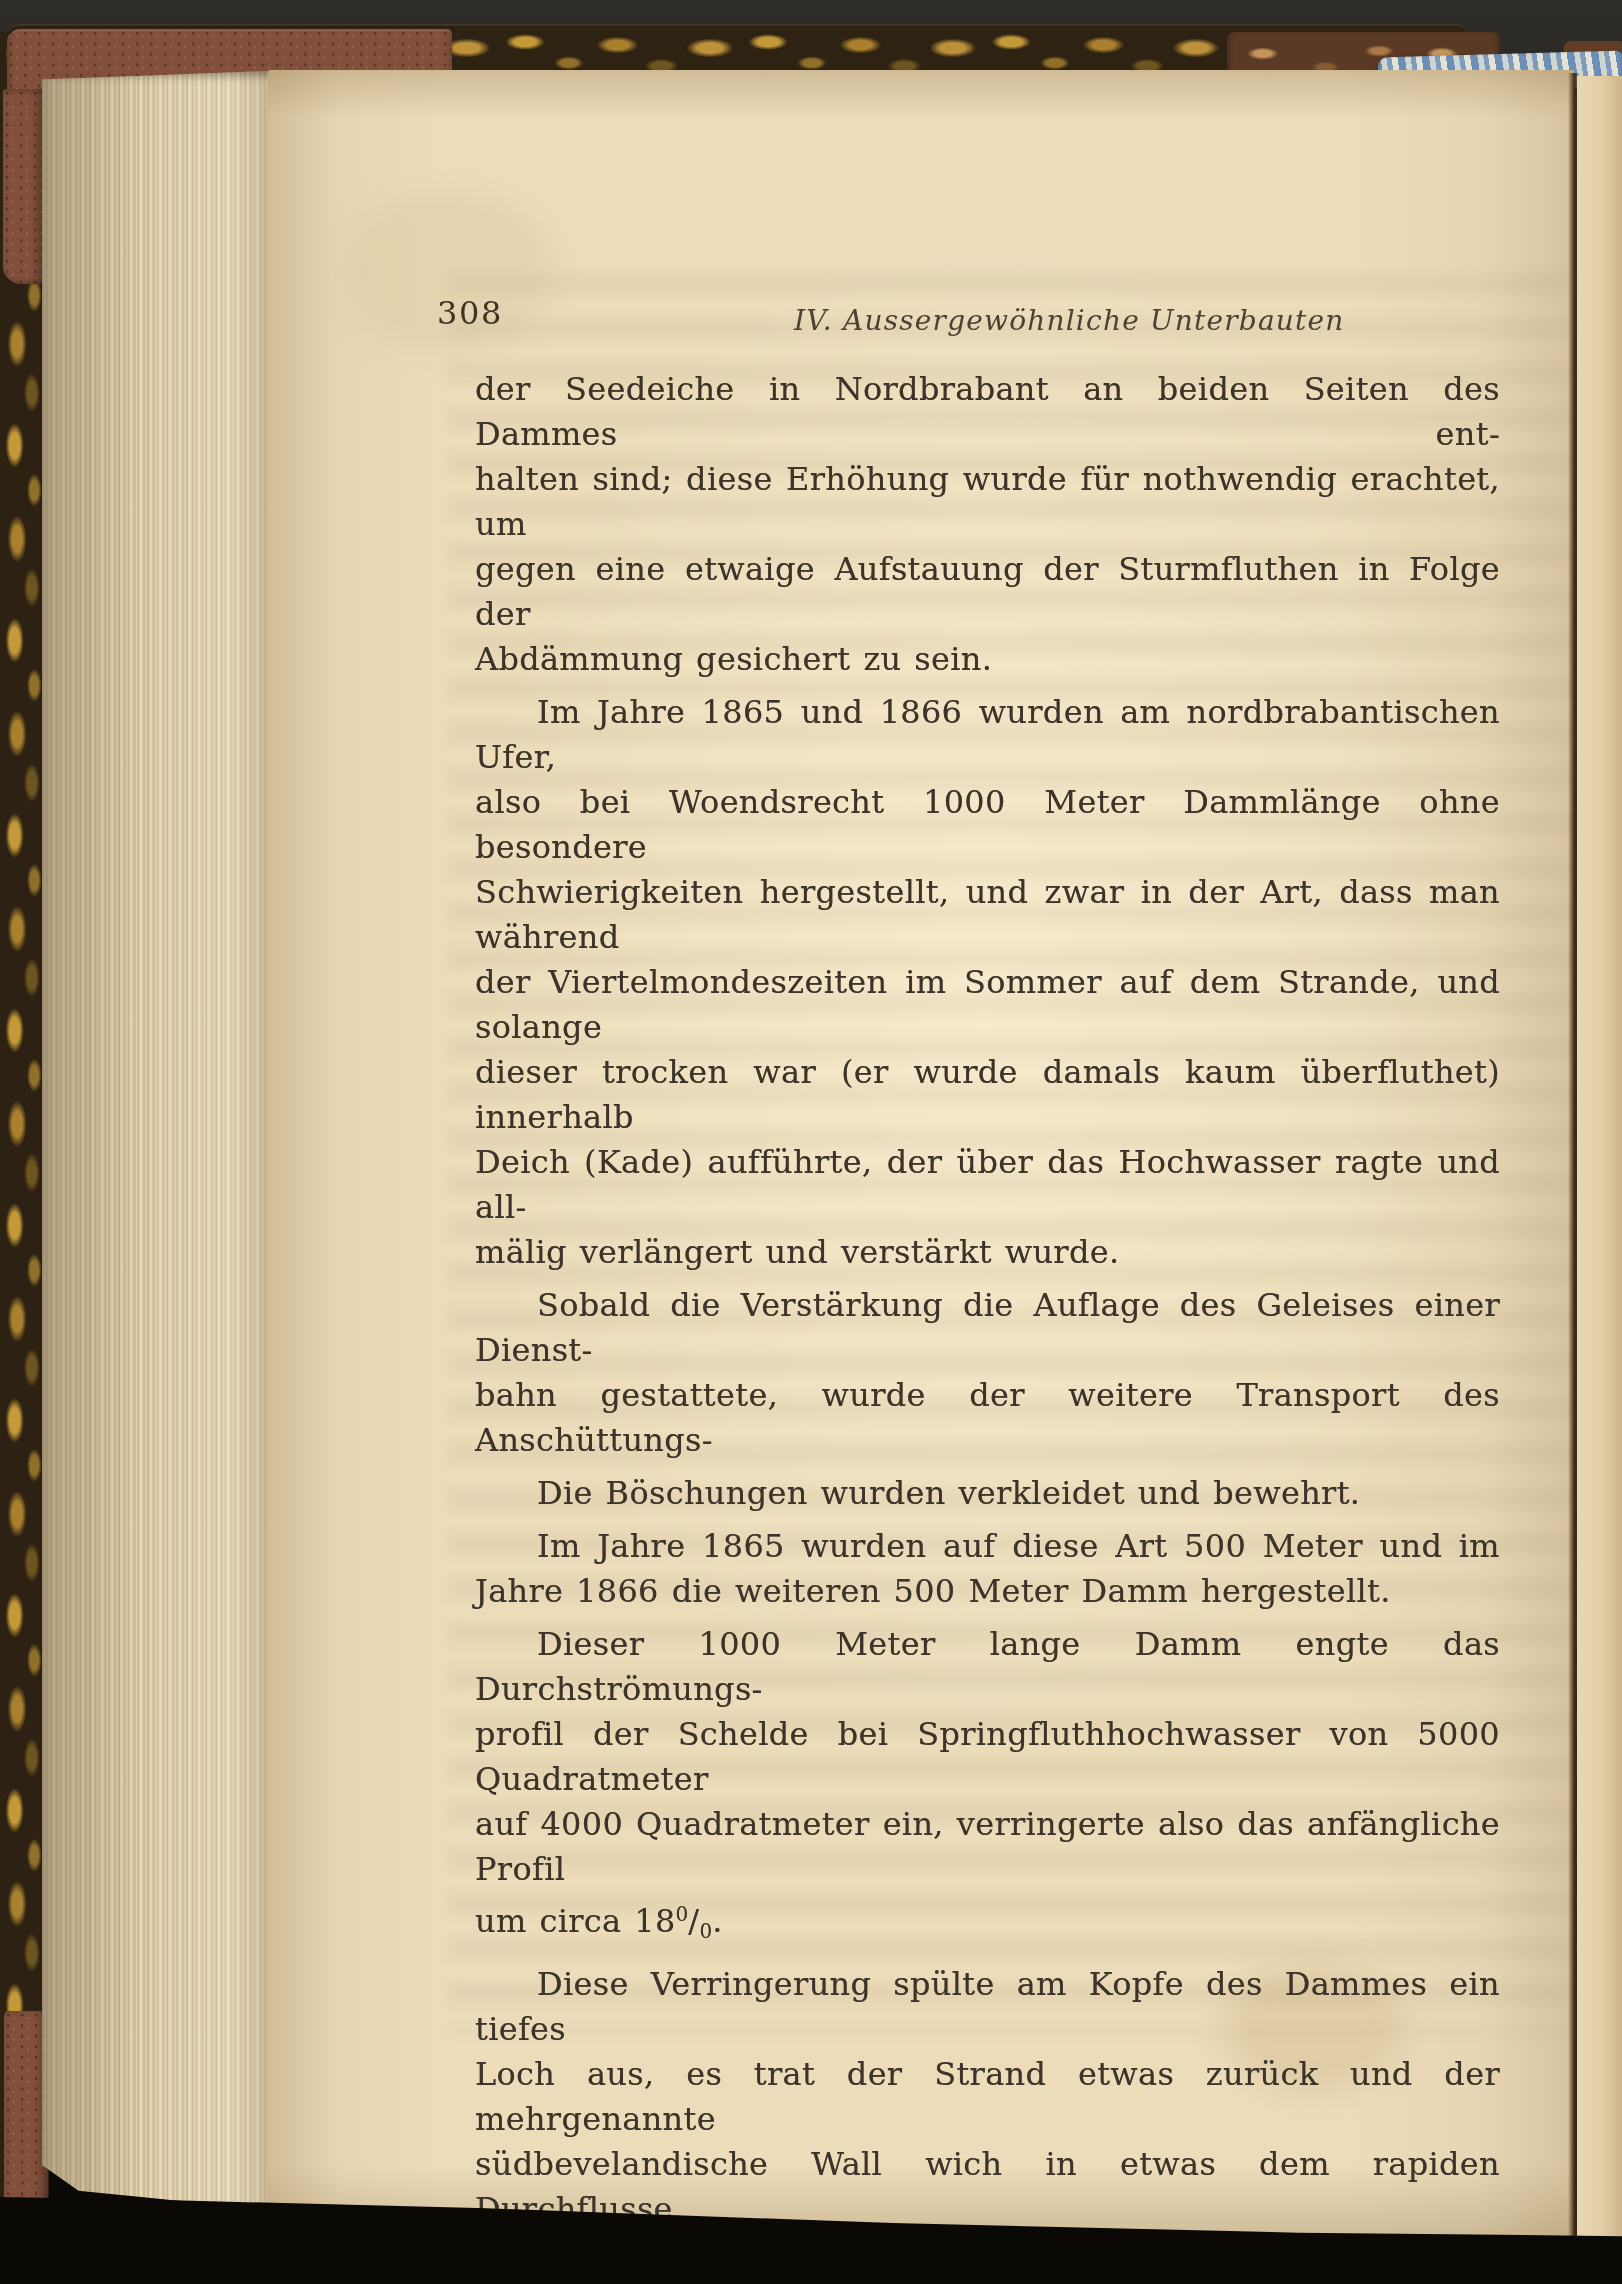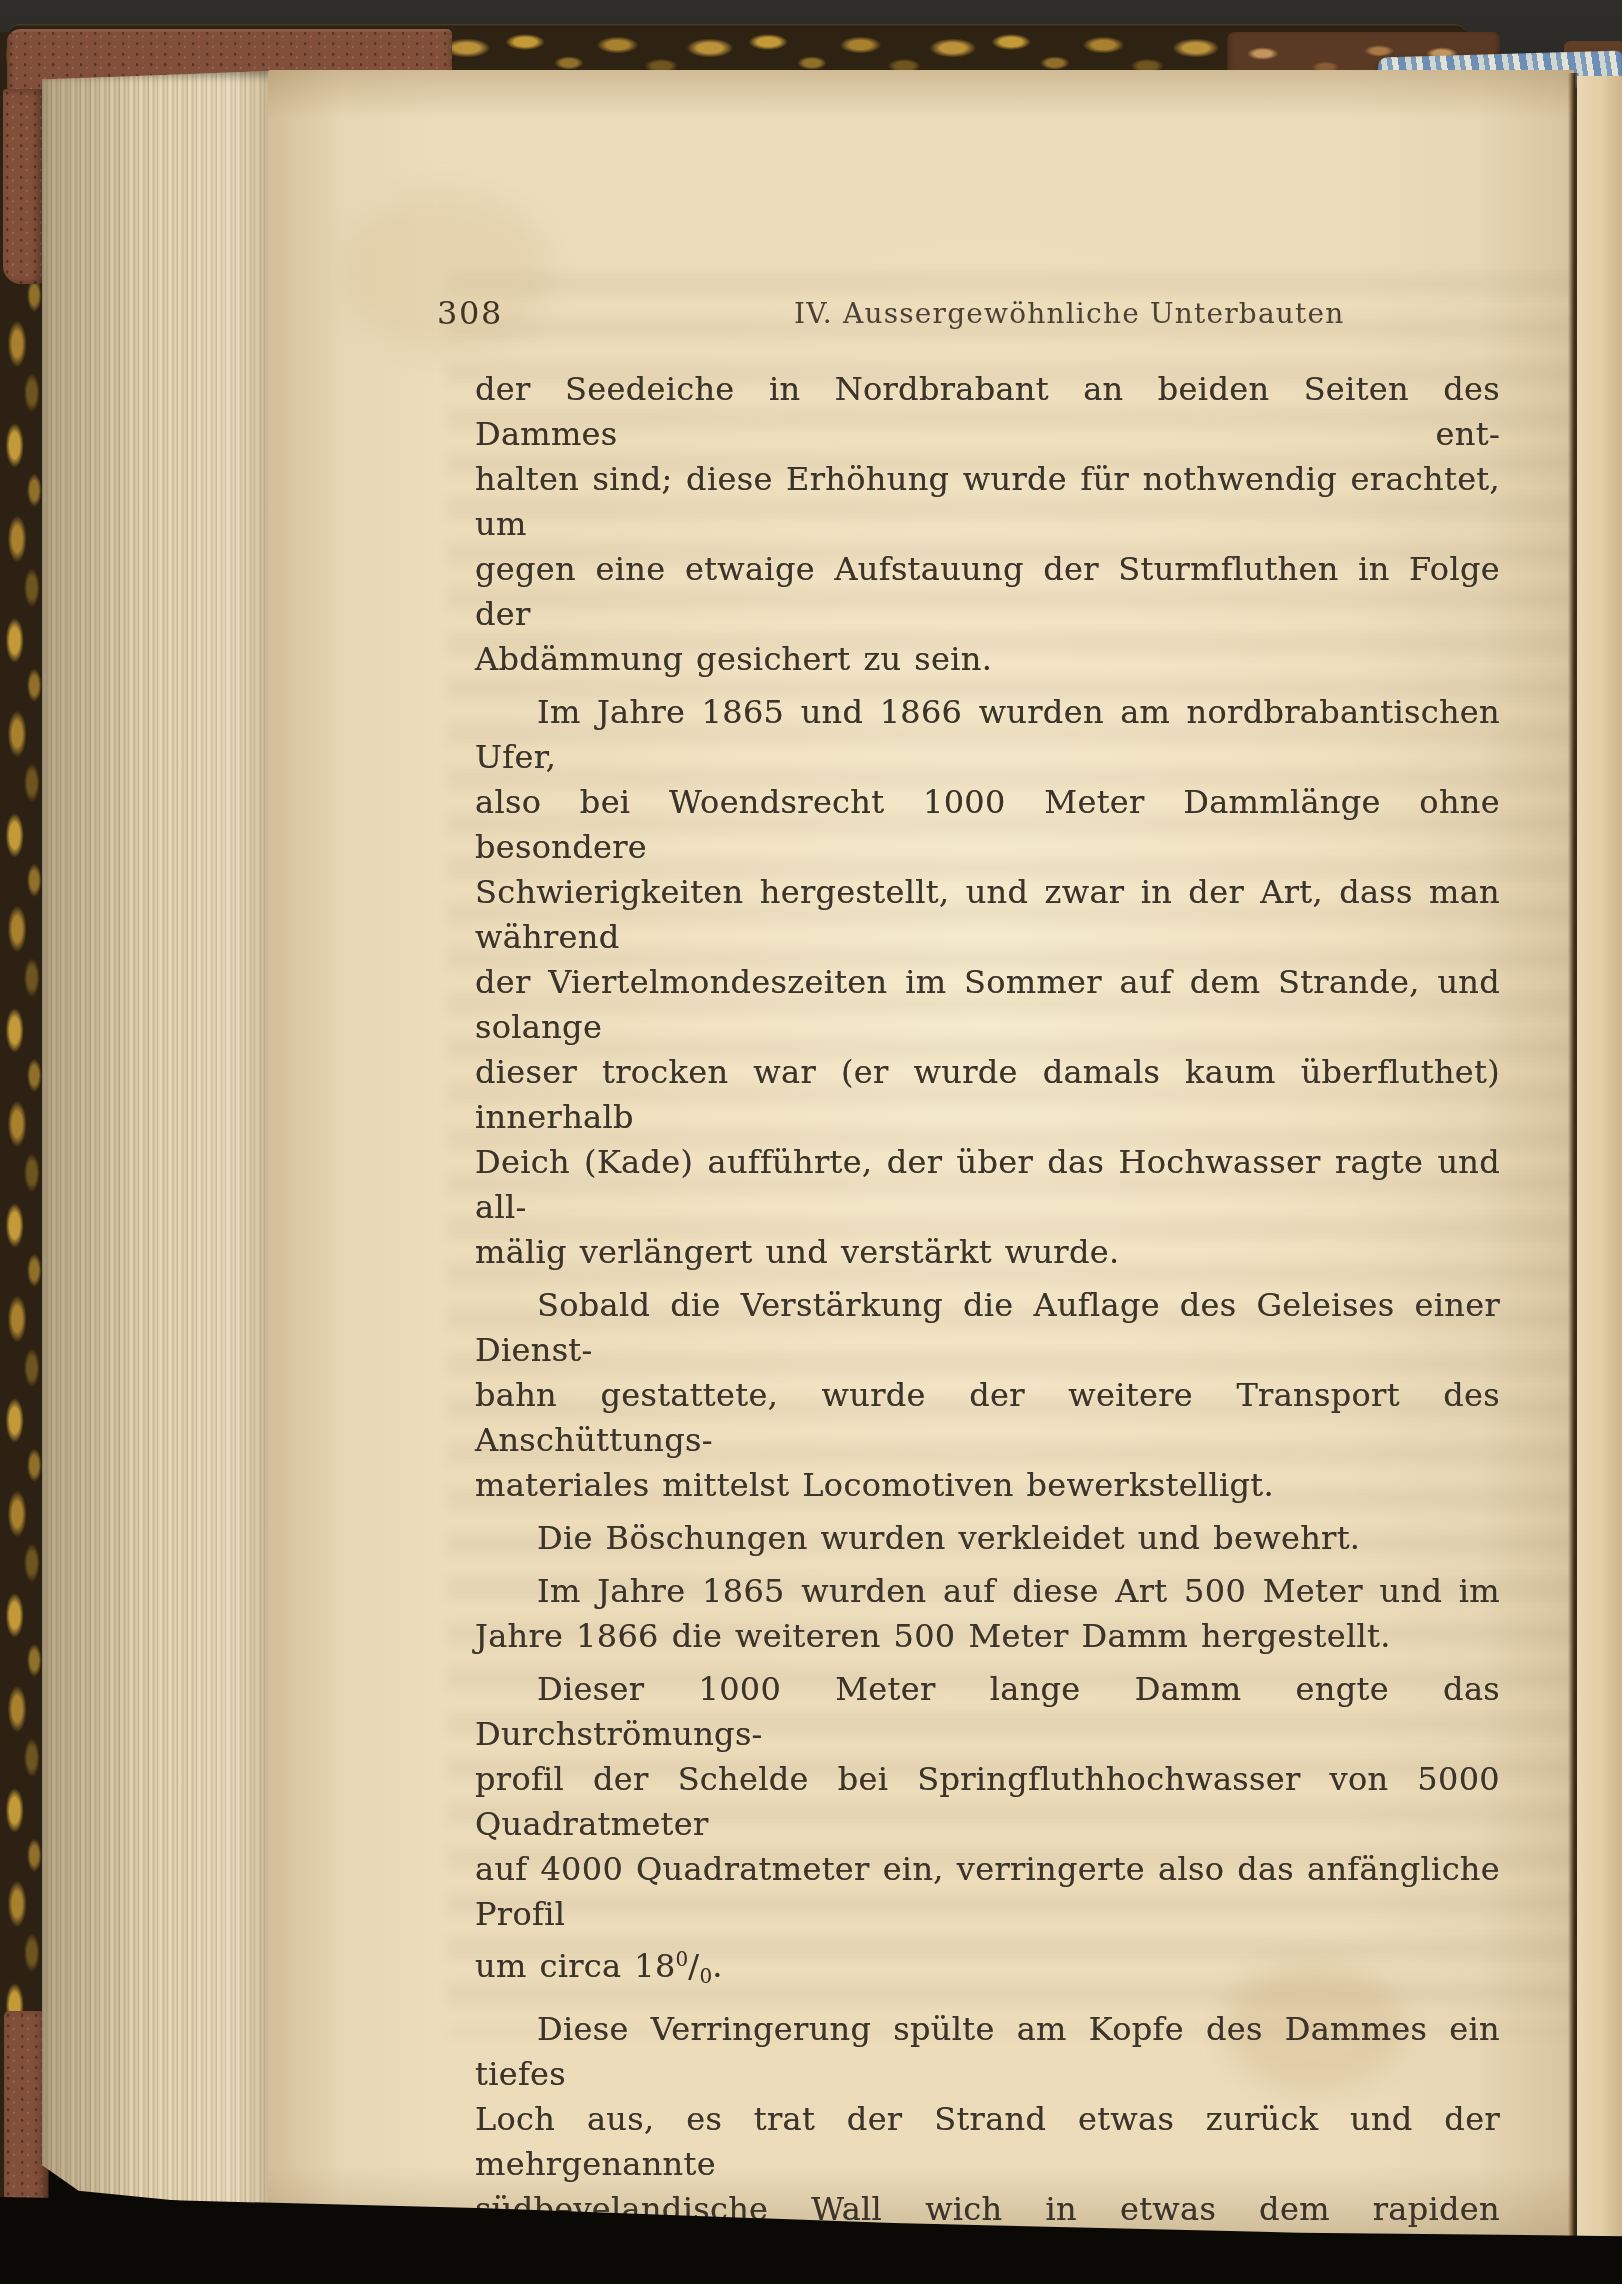--- a/index.html
+++ b/index.html
@@ -108,22 +108,22 @@
     position:absolute;left:0;top:2197px;width:1623px;height:87px;background:#0b0906;
     clip-path:polygon(0 0, 9% 3%, 30% 13%, 55% 30%, 80% 41%, 100% 45%, 100% 100%, 0 100%);
   }
 
   
   .page-number{
     position:absolute;left:169px;top:224px;
     font-size:32px;color:#3e3527;letter-spacing:1.6px;
   }
   .running-header{
-    position:absolute;left:526px;top:227px;width:451px;text-align:center;
-    font-size:28px;color:#4b4134;letter-spacing:1.2px;white-space:nowrap;
+    position:absolute;left:526px;top:234px;width:451px;text-align:center;
+    font-style:italic;font-size:28px;color:#4b4134;letter-spacing:1.2px;white-space:nowrap;
   }
   .text-block{
     position:absolute;left:199px;top:289px;width:1041px;
     font-size:32px;line-height:45px;color:#3c342a;
     letter-spacing:0.3px;word-spacing:2.4px;
     text-shadow:0 0 0.6px rgba(60,52,42,.55);
   }
   .text-block p{margin:8px;}
   .line{display:block;text-align:justify;text-align-last:justify;}
   .line.end{text-align-last:left;}
@@ -170,21 +170,20 @@
         <span class="line">Schwierigkeiten hergestellt, und zwar in der Art, dass man während</span>
         <span class="line">der Viertelmondeszeiten im Sommer auf dem Strande, und solange</span>
         <span class="line">dieser trocken war (er wurde damals kaum überfluthet) innerhalb</span>
         <span class="line">Deich (Kade) aufführte, der über das Hochwasser ragte und all-</span>
         <span class="line end">mälig verlängert und verstärkt wurde.</span>
       </p>
 
       <p class="indent">
         <span class="line">Sobald die Verstärkung die Auflage des Geleises einer Dienst-</span>
         <span class="line">bahn gestattete, wurde der weitere Transport des Anschüttungs-</span>
-        <span class="line end">materiales mittelst Locomotiven bewerkstelligt.</span>
       </p>
 
       <p class="indent">
         <span class="line end">Die Böschungen wurden verkleidet und bewehrt.</span>
       </p>
 
       <p class="indent">
         <span class="line">Im Jahre 1865 wurden auf diese Art 500 Meter und im</span>
         <span class="line end">Jahre 1866 die weiteren 500 Meter Damm hergestellt.</span>
       </p>

